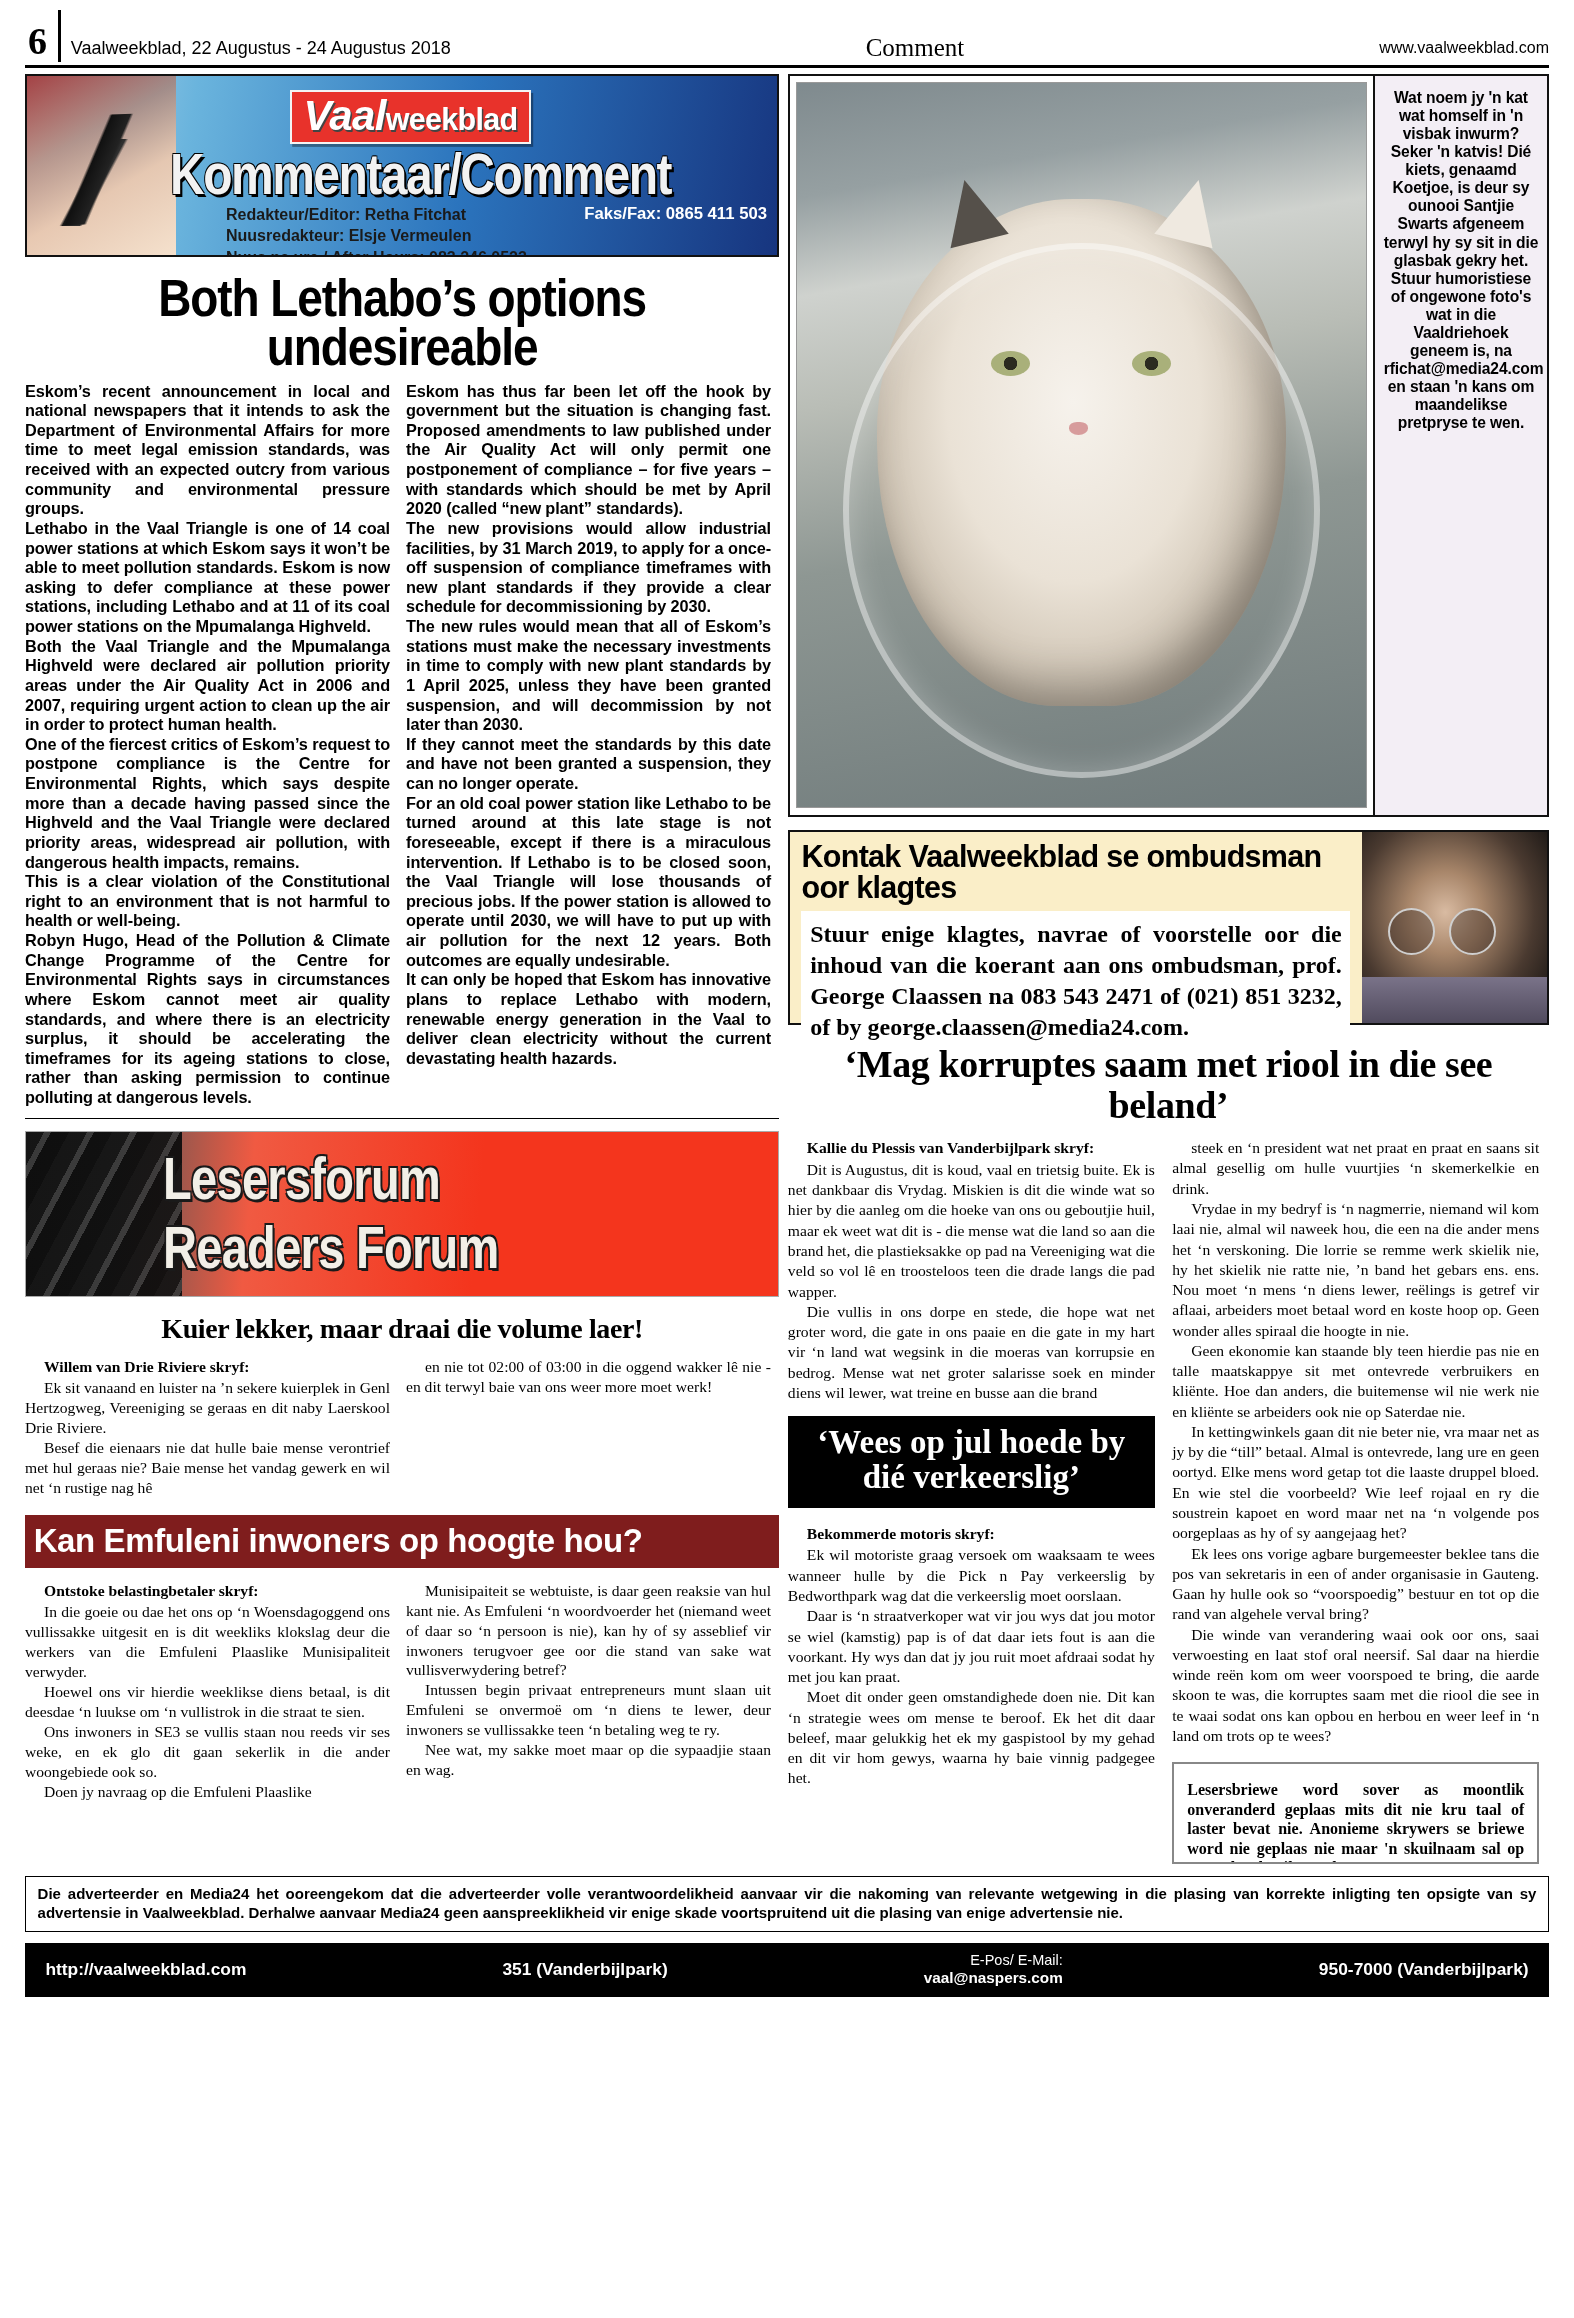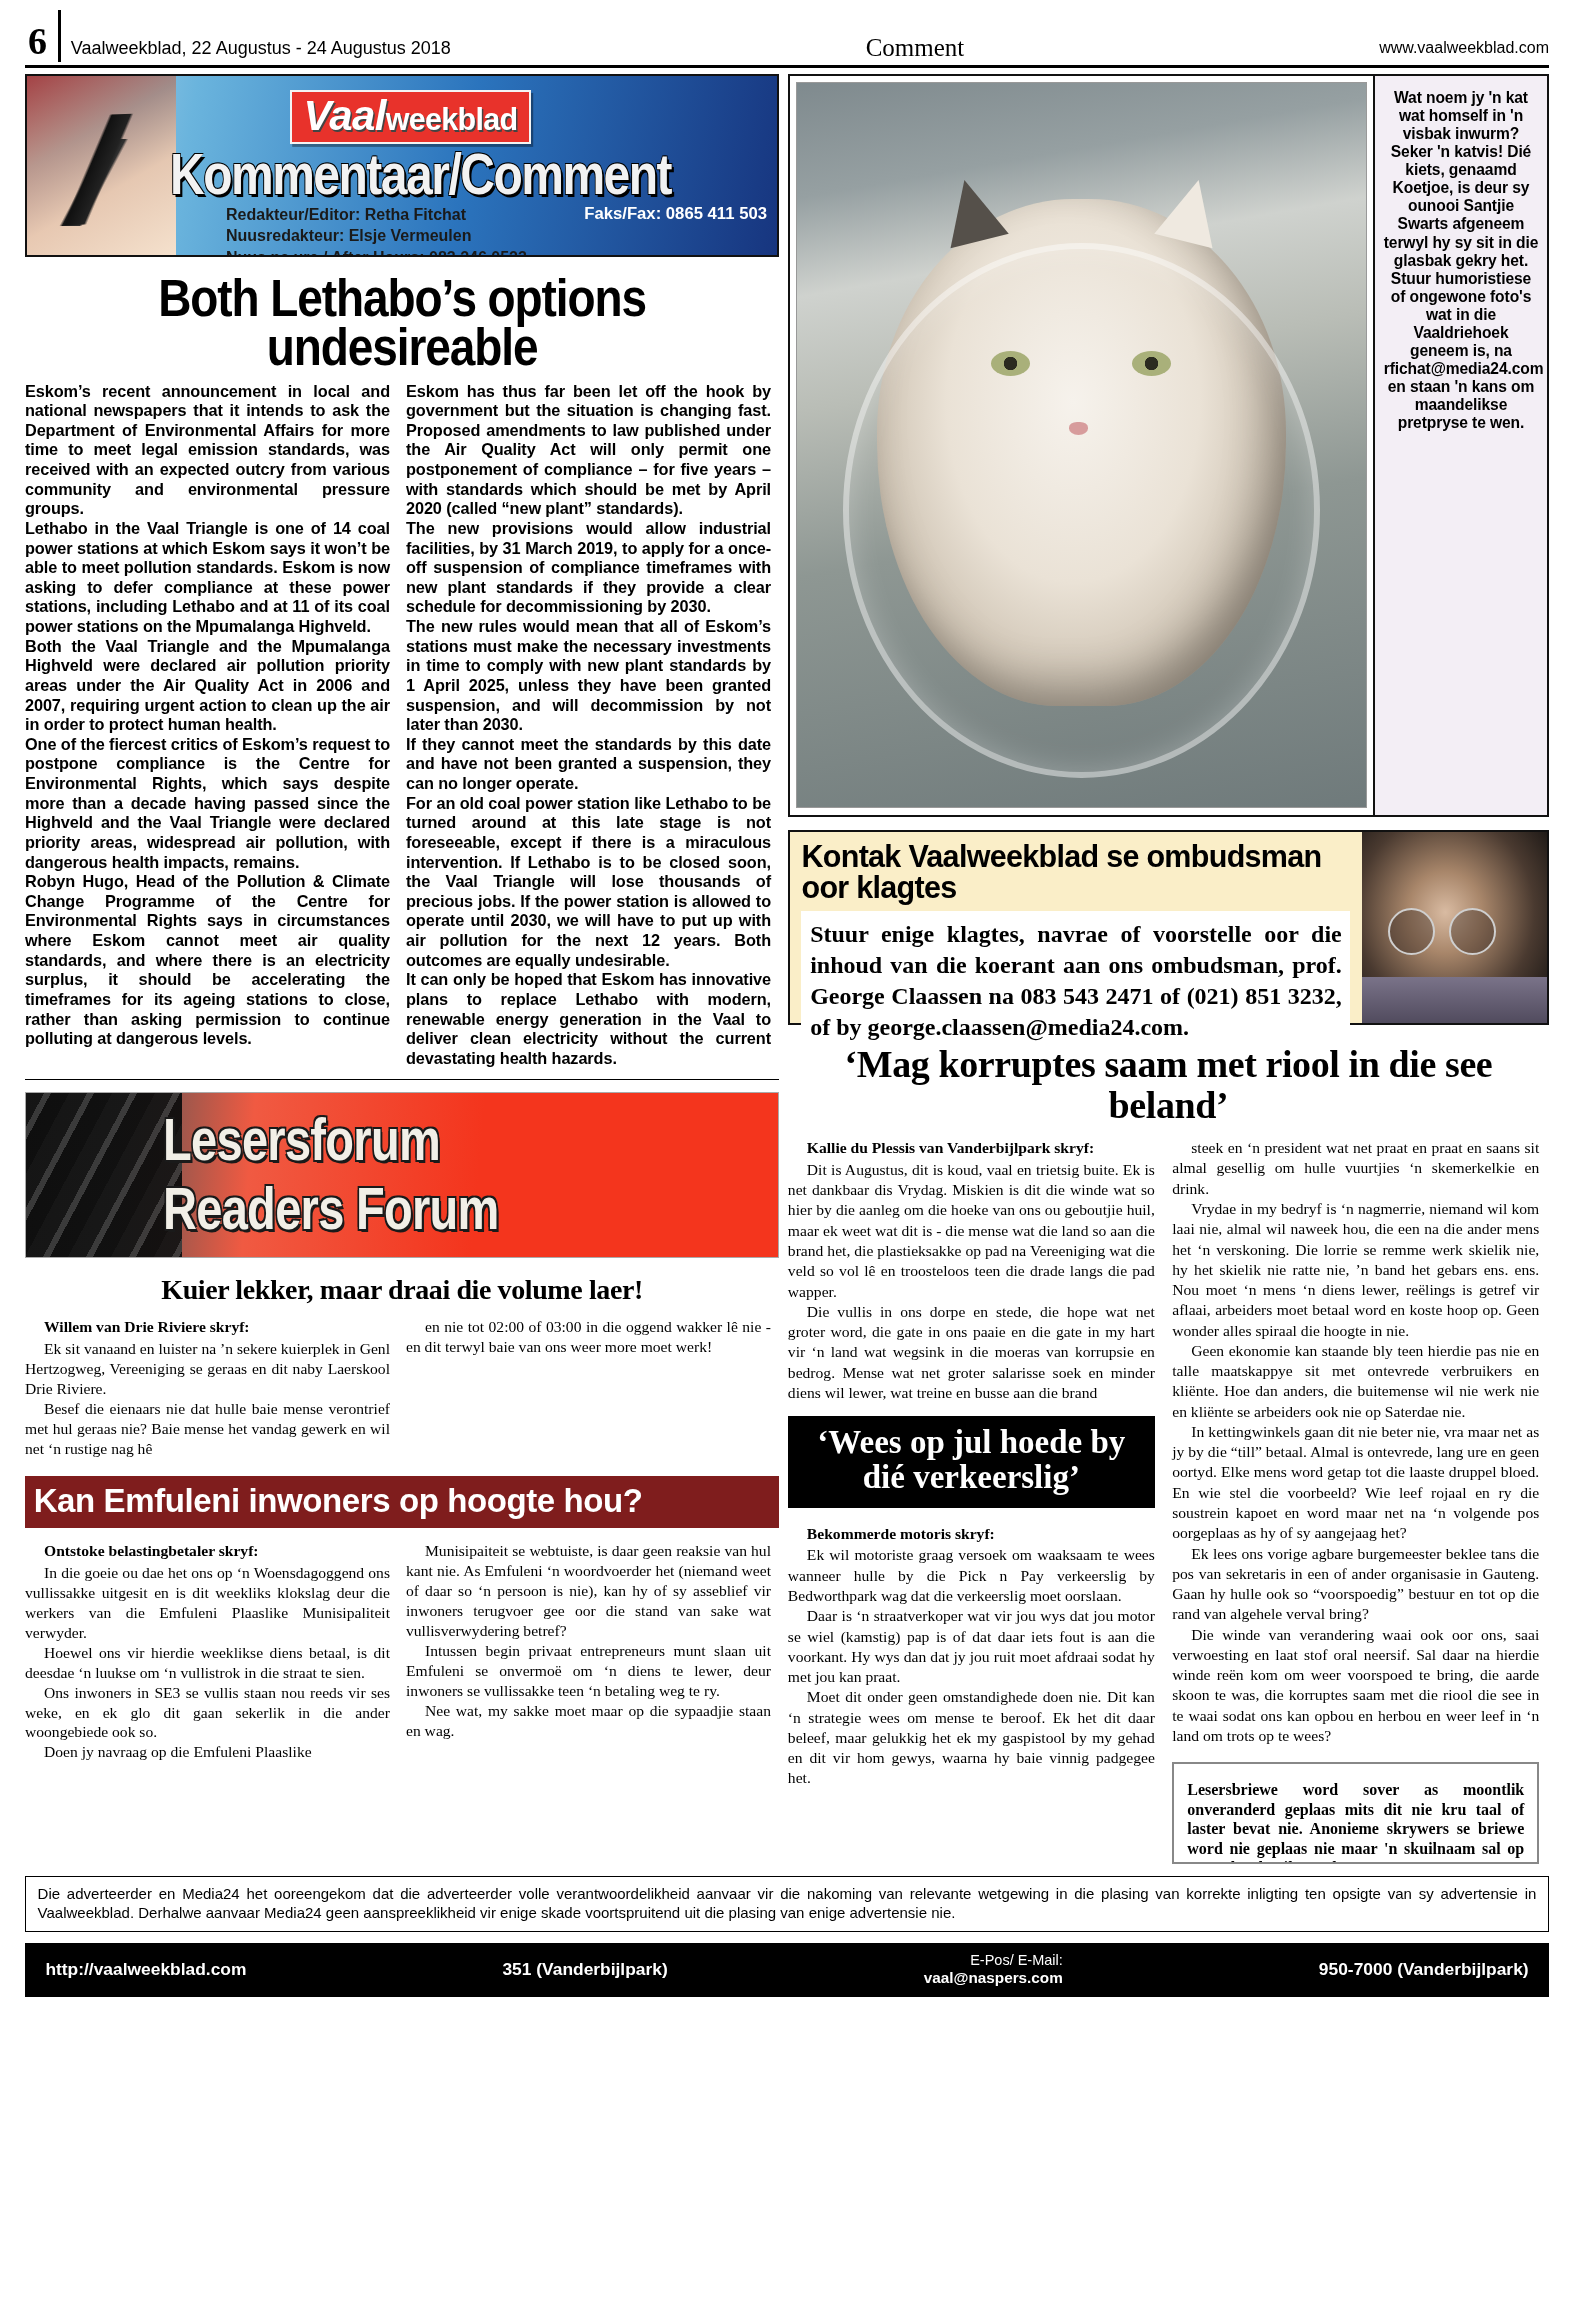--- a/index.html
+++ b/index.html
@@ -188,21 +188,21 @@
   }
   .note-box {
     border: 2.2px solid #888; margin-top: 16px; padding: 16px 13px 7.3px 13px;
     font-size: 16px; font-weight: bold; line-height: 1.22; text-align: justify;
     height: 102px; overflow: hidden;
   }
 
   
   .disclaimer {
     border: 1.5px solid #000; margin-top: 11.6px; padding: 8.7px 11.6px;
-    font-size: 15px; font-weight: normal; line-height: 1.24; text-align: justify;
+    font-size: 15px; font-weight: bold; line-height: 1.24; text-align: justify;
   }
   .footer {
     margin-top: 10.2px; background: #000; color: #fff; height: 54px;
     display:flex; align-items:center; justify-content: space-between; padding: 0 20.4px;
     font-size: 17.4px; font-weight: bold;
   }
   .footer .mid { text-align:right; font-size: 15.3px; line-height:1.18; font-weight: bold; }
   .footer .mid .lbl { font-weight: normal; font-size: 14.5px; }
   .bottom-grid { display:flex; gap: 8.7px; align-items: flex-start; }
 </style>
@@ -242,20 +242,21 @@
       </div>
 
       <div class="edi-head">Both Lethabo’s options undesireable</div>
 
       <div class="edi-cols">
         <div class="edi-col">
           <p>Eskom’s recent announcement in local and national newspapers that it intends to ask the Department of Environmental Affairs for more time to meet legal emission standards, was received with an expected outcry from various community and environmental pressure groups.</p>
           <p>Lethabo in the Vaal Triangle is one of 14 coal power stations at which Eskom says it won’t be able to meet pollution standards. Eskom is now asking to defer compliance at these power stations, including Lethabo and at 11 of its coal power stations on the Mpumalanga Highveld.</p>
           <p>Both the Vaal Triangle and the Mpumalanga Highveld were declared air pollution priority areas under the Air Quality Act in 2006 and 2007, requiring urgent action to clean up the air in order to protect human health.</p>
           <p>One of the fiercest critics of Eskom’s request to postpone compliance is the Centre for Environmental Rights, which says despite more than a decade having passed since the Highveld and the Vaal Triangle were declared priority areas, widespread air pollution, with dangerous health impacts, remains.</p>
+          <p>This is a clear violation of the Constitutional right to an environment that is not harmful to health or well-being.</p>
           <p>Robyn Hugo, Head of the Pollution &amp; Climate Change Programme of the Centre for Environmental Rights says in circumstances where Eskom cannot meet air quality standards, and where there is an electricity surplus, it should be accelerating the timeframes for its ageing stations to close, rather than asking permission to continue polluting at dangerous levels.</p>
         </div>
         <div class="edi-col">
           <p>Eskom has thus far been let off the hook by government but the situation is changing fast. Proposed amendments to law published under the Air Quality Act will only permit one postponement of compliance – for five years – with standards which should be met by April 2020 (called “new plant” standards).</p>
           <p>The new provisions would allow industrial facilities, by 31 March 2019, to apply for a once-off suspension of compliance timeframes with new plant standards if they provide a clear schedule for decommissioning by 2030.</p>
           <p>The new rules would mean that all of Eskom’s stations must make the necessary investments in time to comply with new plant standards by 1 April 2025, unless they have been granted suspension, and will decommission by not later than 2030.</p>
           <p> If they cannot meet the standards by this date and have not been granted a suspension, they can no longer operate.</p>
           <p>For an old coal power station like Lethabo to be turned around at this late stage is not foreseeable, except if there is a miraculous intervention. If Lethabo is to be closed soon, the Vaal Triangle will lose thousands of precious jobs. If the power station is allowed to operate until 2030, we will have to put up with air pollution for the next 12 years. Both outcomes are equally undesirable.</p>
           <p> It can only be hoped that Eskom has innovative plans to replace Lethabo with modern, renewable energy generation in the Vaal to deliver clean electricity without the current devastating health hazards.</p>
         </div>

